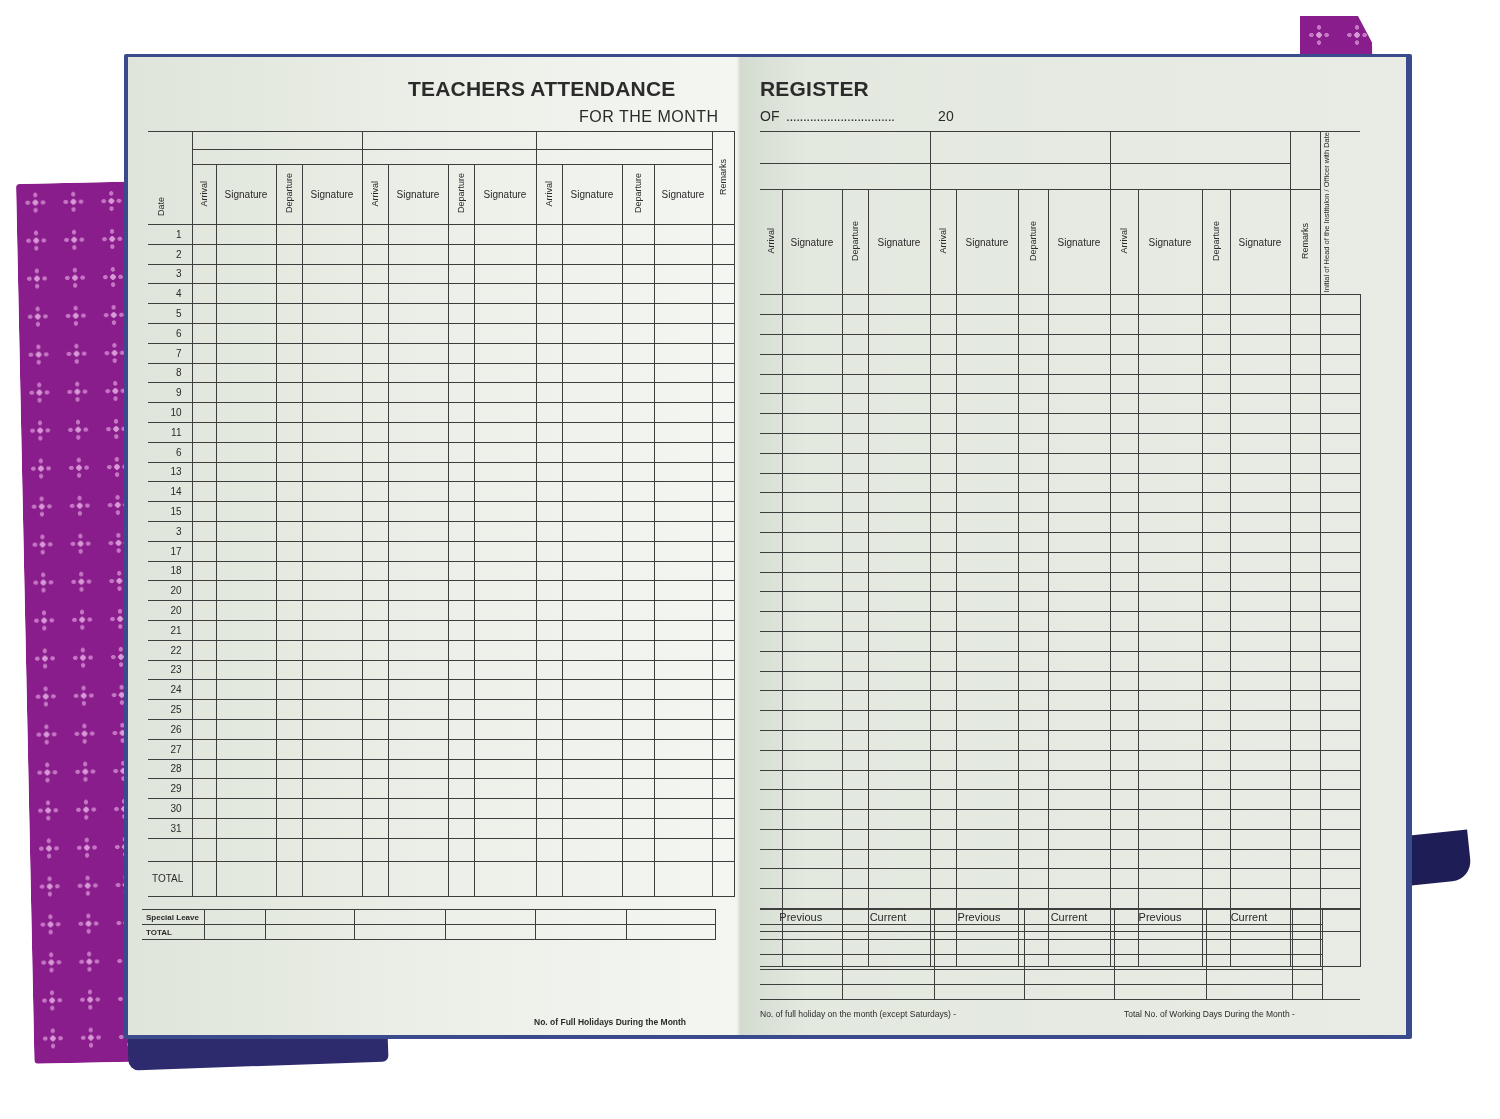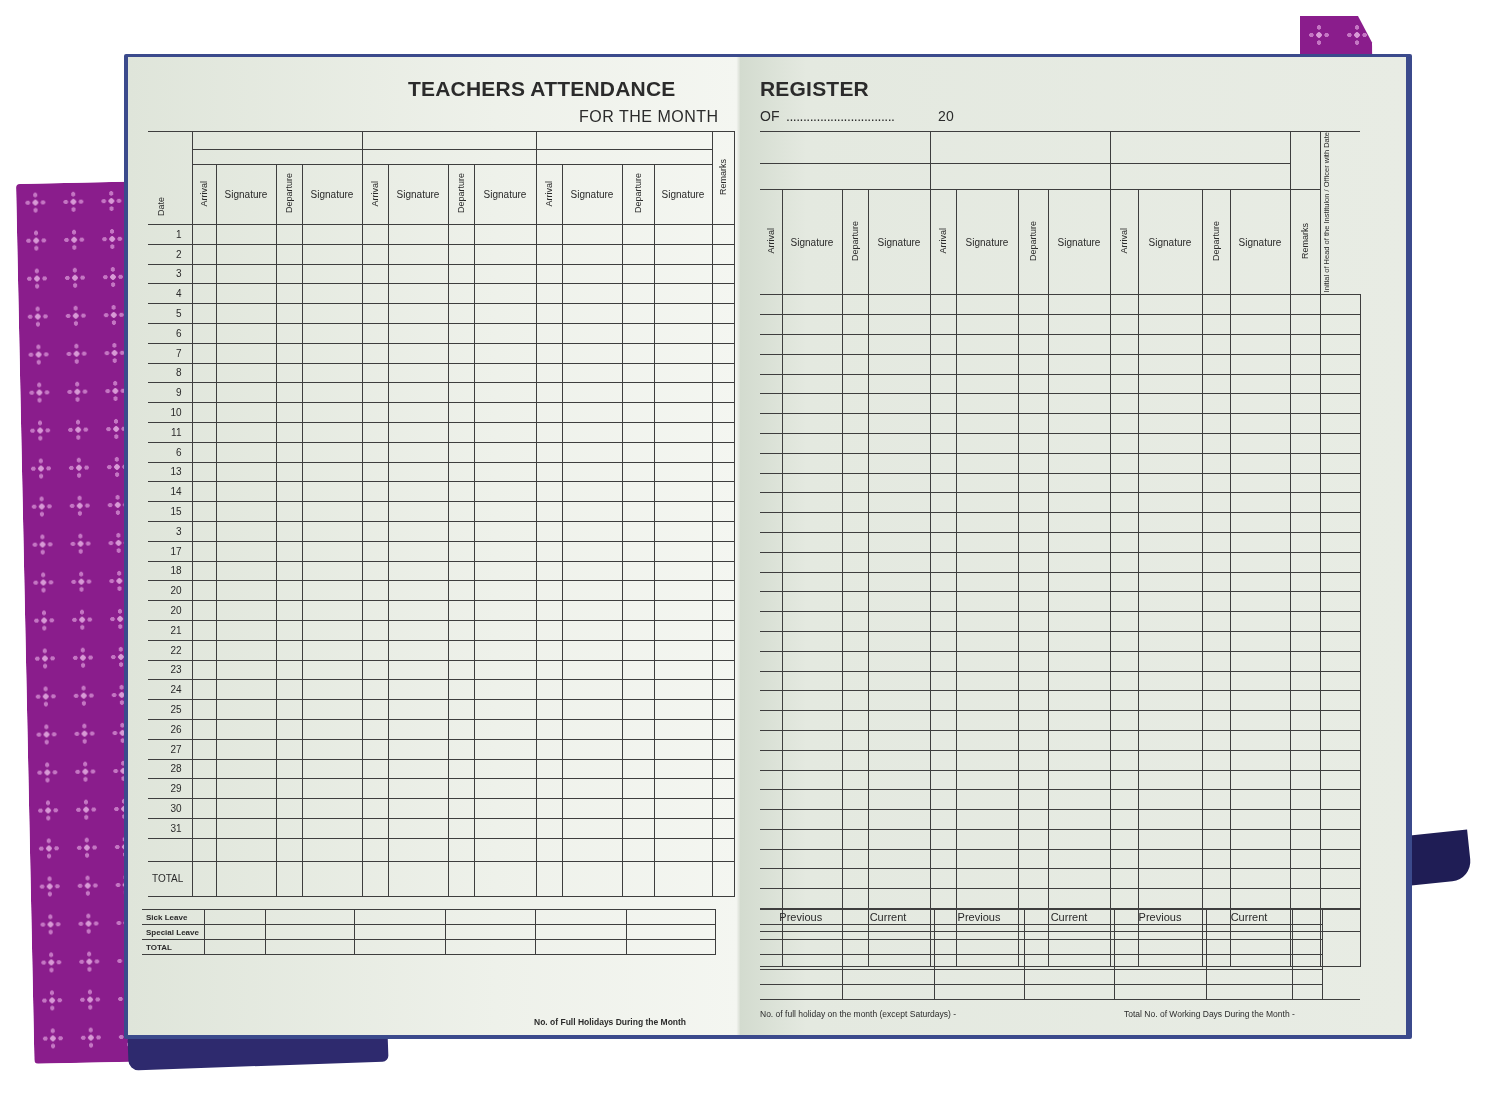--- a/index.html
+++ b/index.html
@@ -680,29 +680,20 @@
         <col style="width:62px">
           <col style="width:60px">
           <col style="width:88px">
           <col style="width:90px">
           <col style="width:88px">
           <col style="width:90px">
           <col style="width:88px">
       </colgroup>
       <tbody>
       <tr>
-            <td class="lab">Sick Leave</td>
-            <td></td>
-            <td></td>
-            <td></td>
-            <td></td>
-            <td></td>
-            <td></td>
-          </tr>
-      <tr>
             <td class="lab">Special Leave</td>
             <td></td>
             <td></td>
             <td></td>
             <td></td>
             <td></td>
             <td></td>
           </tr>
       <tr>
             <td class="lab">TOTAL</td>

